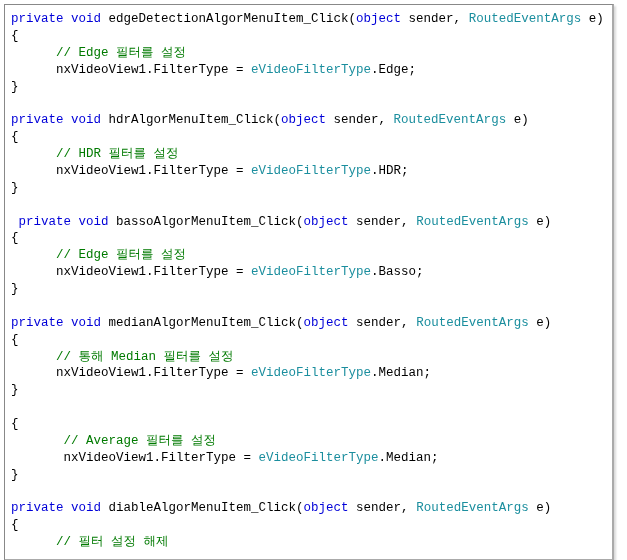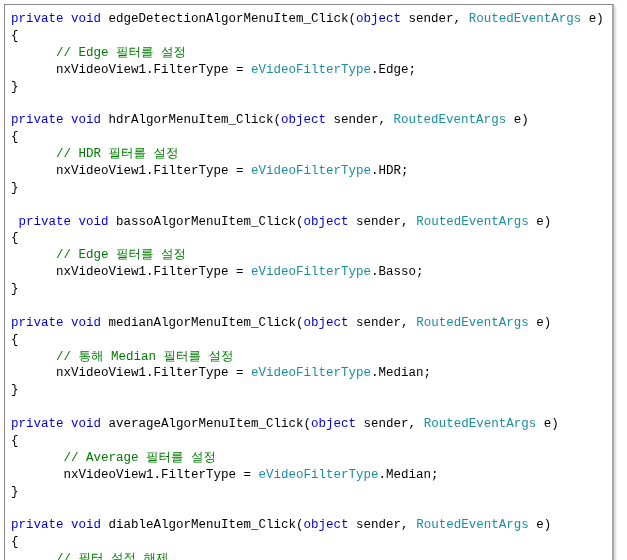--- a/index.html
+++ b/index.html
@@ -55,21 +55,20 @@
     <div class="code-line"><span class="comment">      // Edge 필터를 설정</span></div>
     <div class="code-line"><span>      nxVideoView1.FilterType = </span><span class="type">eVideoFilterType</span><span>.Basso;</span></div>
     <div class="code-line">}</div>
     <div class="code-line">&nbsp;</div>
     <div class="code-line"><span class="kw">private</span><span> </span><span class="kw">void</span><span> medianAlgorMenuItem_Click(</span><span class="kw">object</span><span> sender, </span><span class="type">RoutedEventArgs</span><span> e)</span></div>
     <div class="code-line">{</div>
     <div class="code-line"><span class="comment">      // 통해 Median 필터를 설정</span></div>
     <div class="code-line"><span>      nxVideoView1.FilterType = </span><span class="type">eVideoFilterType</span><span>.Median;</span></div>
     <div class="code-line">}</div>
     <div class="code-line">&nbsp;</div>
-    <div class="code-line"><span class="kw">private</span><span> </span><span class="kw">void</span><span> averageAlgorMenuItem_Click(</span><span class="kw">object</span><span> sender, </span><span class="type">RoutedEventArgs</span><span> e)</span></div>
     <div class="code-line">{</div>
     <div class="code-line"><span class="comment">       // Average 필터를 설정</span></div>
     <div class="code-line"><span>       nxVideoView1.FilterType = </span><span class="type">eVideoFilterType</span><span>.Median;</span></div>
     <div class="code-line">}</div>
     <div class="code-line">&nbsp;</div>
     <div class="code-line"><span class="kw">private</span><span> </span><span class="kw">void</span><span> diableAlgorMenuItem_Click(</span><span class="kw">object</span><span> sender, </span><span class="type">RoutedEventArgs</span><span> e)</span></div>
     <div class="code-line">{</div>
     <div class="code-line"><span class="comment">      // 필터 설정 해제</span></div>
   </div>
 

